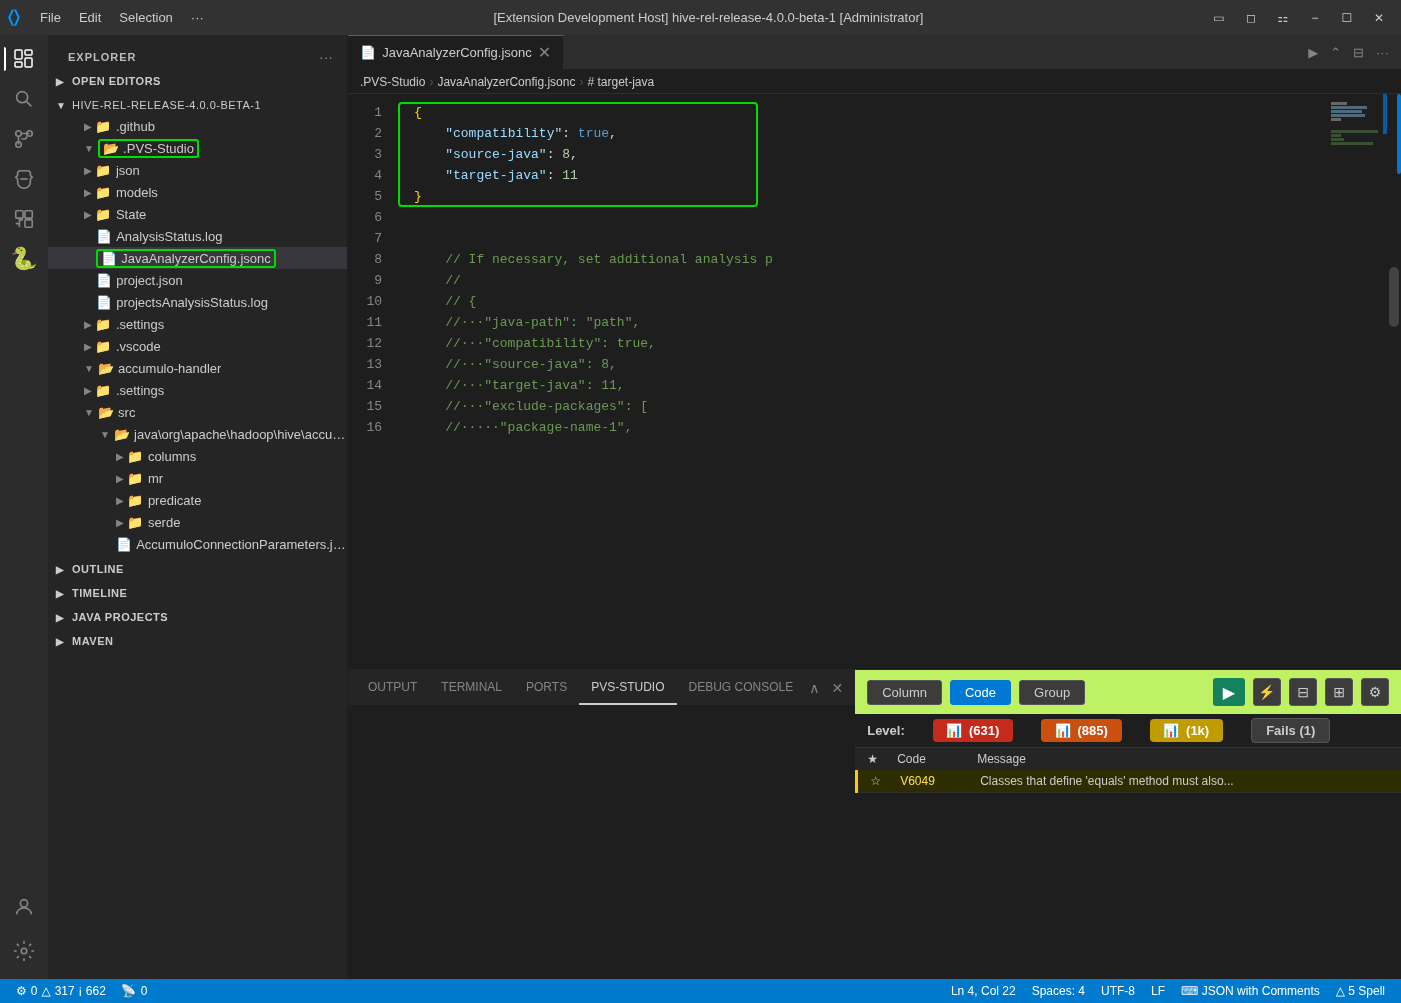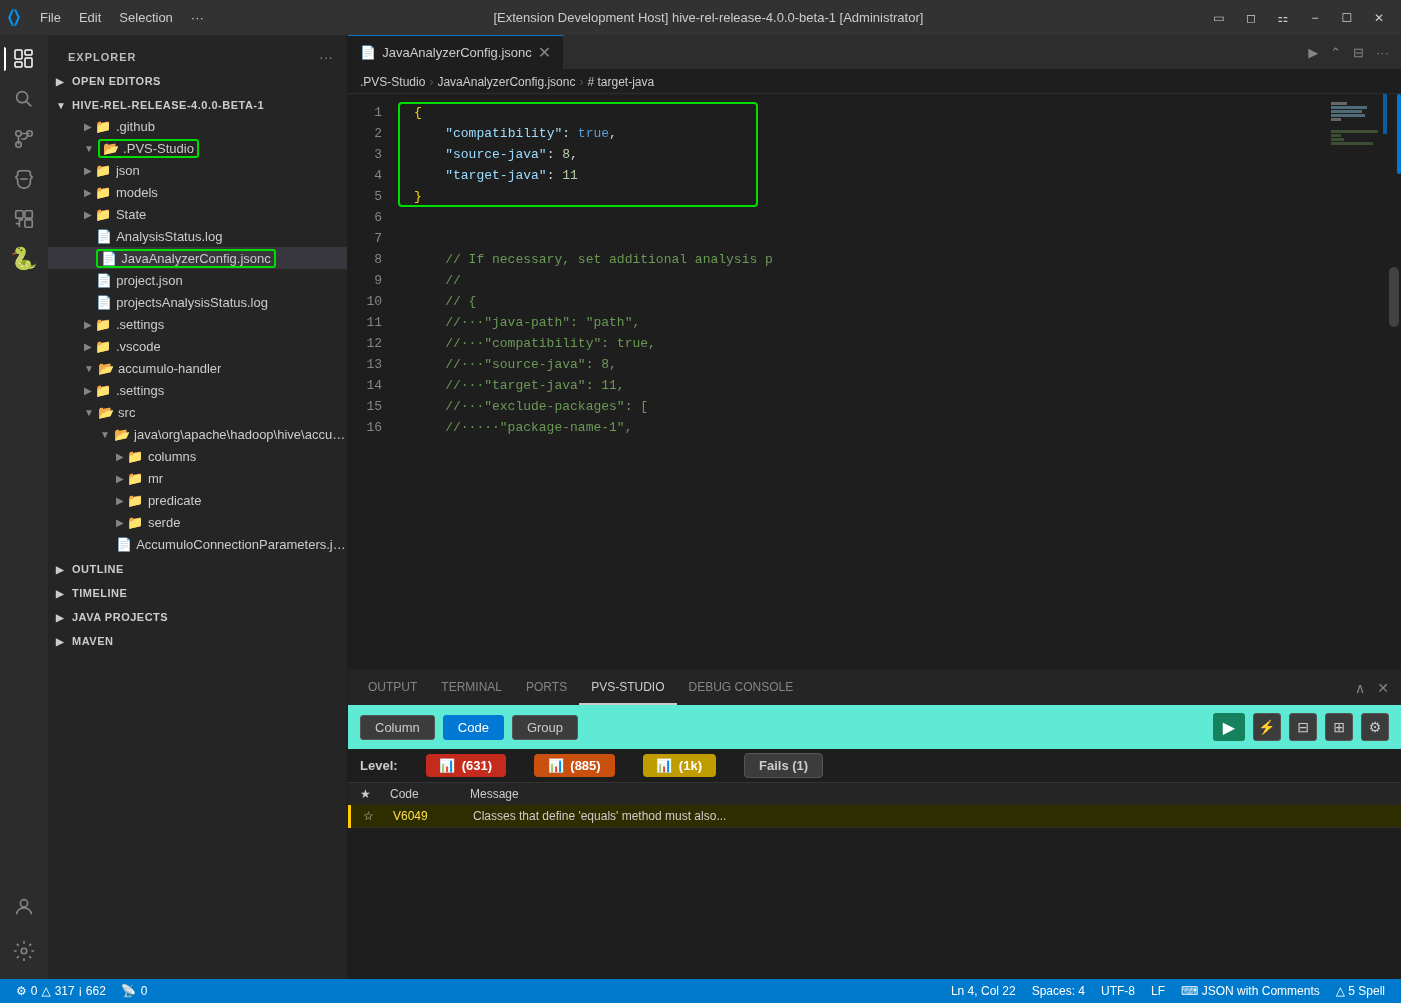--- a/index.html
+++ b/index.html
@@ -71,31 +71,31 @@
 
     
     .minimap { width: 60px; background: #1e1e1e; flex-shrink: 0; position: relative; }
     .minimap-content { width: 100%; height: 100%; background: #252526; }
 
     
     .editor-scrollbar { width: 14px; background: #1e1e1e; flex-shrink: 0; position: relative; }
     .scrollbar-thumb { position: absolute; top: 30%; width: 10px; left: 2px; height: 60px; background: #424242; border-radius: 5px; }
 
     
-    .panel { height: 310px; background: #1e1e1e; flex-shrink: 0; display: flex; flex-direction: column; border-top: 1px solid #252526; }
+    .panel { height: 310px; background: #1e1e1e; flex-shrink: 0; display: flex; flex-direction: row; border-top: 1px solid #252526; }
     .panel-tabs { display: flex; align-items: center; background: #252526; height: 35px; padding: 0 8px; gap: 0; flex-shrink: 0; }
     .panel-tab { padding: 0 12px; height: 35px; display: flex; align-items: center; font-size: 12px; color: #858585; cursor: pointer; border-bottom: 2px solid transparent; }
     .panel-tab.active { color: #cccccc; border-bottom-color: #cccccc; }
     .panel-actions { margin-left: auto; display: flex; gap: 4px; }
     .panel-action { color: #858585; cursor: pointer; padding: 2px 4px; border-radius: 3px; font-size: 14px; }
 
     .panel-content { flex: 1; overflow: hidden; display: flex; flex-direction: column; }
 
     
-    .pvs-toolbar { display: flex; align-items: center; padding: 8px 12px; gap: 8px; background: #5eead4; flex-shrink: 0; }
+    .pvs-toolbar { display: flex; align-items: center; padding: 8px 12px; gap: 8px; background: #bef264; flex-shrink: 0; }
     .pvs-btn { padding: 4px 14px; border-radius: 3px; cursor: pointer; font-size: 13px; background: #3c3c3c; color: #cccccc; border: 1px solid #555; }
     .pvs-btn.active { background: #0078d4; color: white; border-color: #0078d4; }
     .pvs-run-btn { width: 32px; height: 28px; background: #16825d; border-radius: 3px; display: flex; align-items: center; justify-content: center; cursor: pointer; color: white; font-size: 16px; border: none; }
     .pvs-icon-btn { width: 28px; height: 28px; background: #3c3c3c; border-radius: 3px; display: flex; align-items: center; justify-content: center; cursor: pointer; color: #cccccc; font-size: 14px; border: 1px solid #555; }
 
     .pvs-level-row { display: flex; align-items: center; padding: 4px 12px; gap: 28px; flex-shrink: 0; }
     .level-badge { display: flex; align-items: center; gap: 6px; padding: 4px 14px; border-radius: 4px; cursor: pointer; font-size: 13px; font-weight: 600; color: white; }
     .level-badge.red { background: #c42b1c; }
     .level-badge.orange { background: #ca5010; }
     .level-badge.yellow { background: #c19c00; }
@@ -218,21 +218,21 @@
       <div class="tree-section">
         <div class="tree-section-header">
           <span class="chevron">▶</span>
           <span>OPEN EDITORS</span>
         </div>
       </div>
 
       <div class="tree-section">
         <div class="tree-section-header" style="padding-left:8px;">
           <span class="chevron open">▼</span>
-          <span style="font-size:11px;font-weight:700;letter-spacing:0.5px;">HIVE-REL-RELEASE-4.0.0-BETA-1</span>
+          <span style="font-size:11px;font-weight:400;letter-spacing:0.5px;">HIVE-REL-RELEASE-4.0.0-BETA-1</span>
         </div>
 
         <div class="tree-item" style="padding-left:20px;">
           <span class="indent" style="width:16px;"></span>
           <span class="item-icon" style="color:#858585;font-size:10px;">▶</span>
           <span class="item-icon folder-icon">📁</span>
           <span class="item-label">.github</span>
         </div>
 
         <div class="tree-item" style="padding-left:20px; position:relative;">

